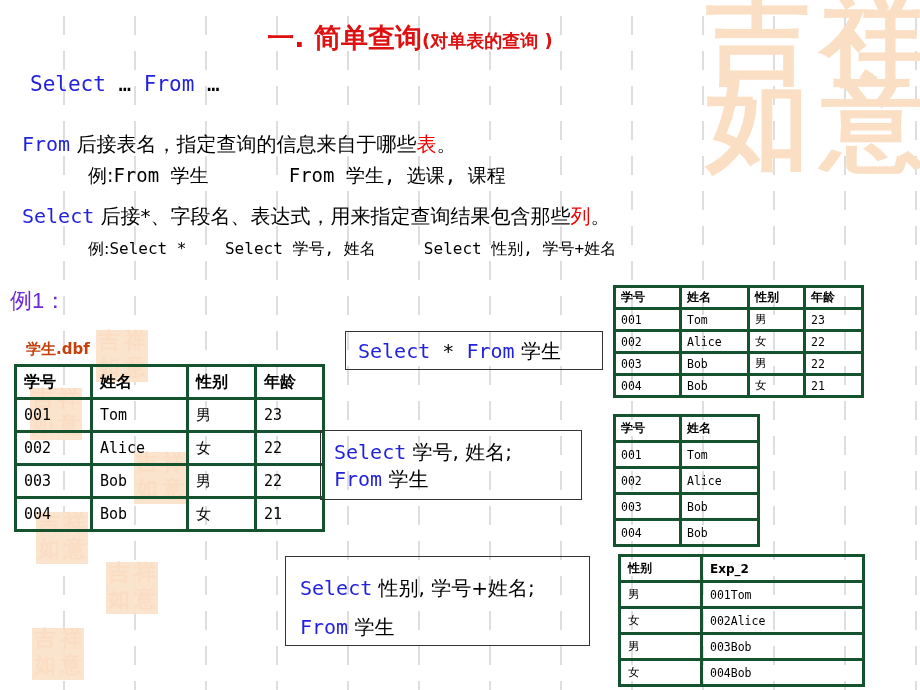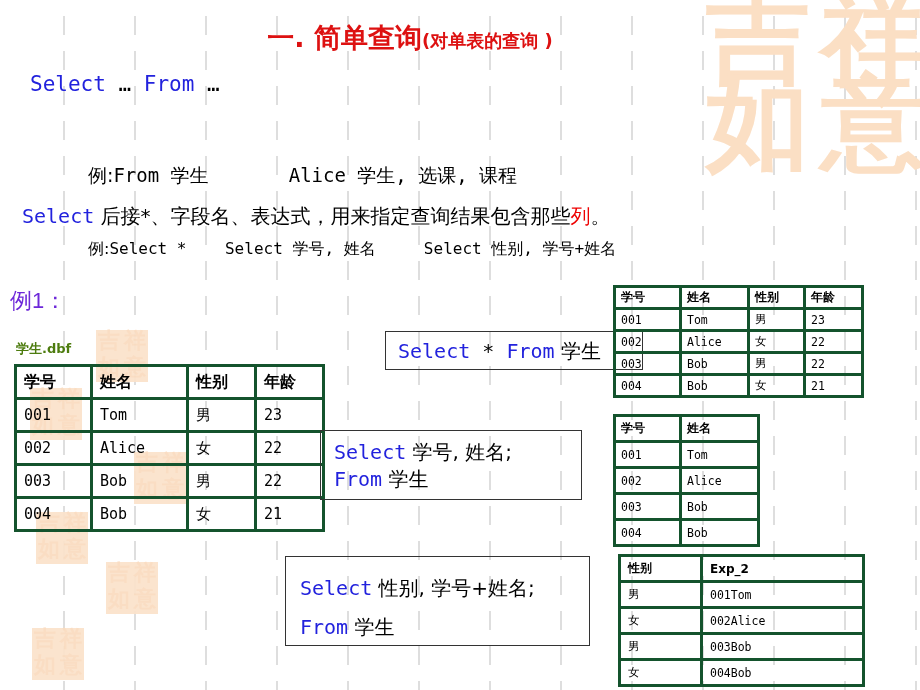--- a/index.html
+++ b/index.html
@@ -141,21 +141,21 @@
 
   .line { white-space: nowrap; }
 
   #line-syntax { left: 30px; top: 72px; font-size: 21px; }
   #line-from   { left: 22px; top: 131px; font-size: 20px; }
   #line-from-ex{ left: 88px; top: 163px; font-size: 19px; }
   #line-select { left: 22px; top: 203px; font-size: 20px; }
   #line-select-ex { left: 88px; top: 239px; font-size: 16px; }
 
   #label-ex1 { left: 10px; top: 286px; font-size: 22px; color: #6d28d9; }
-  #label-dbf { left: 16px; top: 340px; font-size: 13px; font-weight: bold; color: #4d7c0f;
+  #label-dbf { left: 26px; top: 340px; font-size: 15px; font-weight: bold; color: #c2410c;
                font-family: "DejaVu Sans", "Liberation Sans", sans-serif; }
 
   
   table.grid {
     border-collapse: collapse;
     background: transparent;
     font-family: "DejaVu Sans Mono", "Liberation Mono", monospace;
   }
   table.grid th, table.grid td {
     border: 3px solid #14532d;
@@ -236,21 +236,20 @@
   .sq-mono {
     color: #000;
     font-family: "DejaVu Sans Mono", "Liberation Mono", monospace;
   }
 
   #sqlbox-1 {
     left: 345px; top: 331px;
     width: 258px; height: 39px;
     padding: 6px 0 0 12px;
     font-size: 20px;
-    margin-left: 40px;
   }
   #sqlbox-2 {
     left: 320px; top: 430px;
     width: 262px; height: 70px;
     padding: 8px 0 0 13px;
     font-size: 20px;
     line-height: 1.35;
   }
   #sqlbox-3 {
     left: 285px; top: 556px;
@@ -315,23 +314,26 @@
   <div class="content">
 
     <div class="abs" id="title-block">
       <span class="title-main">一. 简单查询</span><span class="title-sub">(对单表的查询 )</span>
     </div>
 
     <div class="abs line" id="line-syntax">
       <span class="kw">Select</span><span class="mono"> … </span><span class="kw">From</span><span class="mono"> …</span>
     </div>
 
+    <div class="abs line" id="line-from">
+      <span class="kw">From</span><span class="cn"> 后接表名，指定查询的信息来自于哪些</span><span class="hl">表</span><span class="cn">。</span>
+    </div>
 
     <div class="abs line" id="line-from-ex">
-      <span class="cn">例:</span><span class="mono">From 学生</span><span class="mono" style="white-space:pre">       </span><span class="mono">Alice 学生, 选课, 课程</span>
+      <span class="cn">例:</span><span class="mono">From 学生</span><span class="mono" style="white-space:pre">       </span><span class="mono">From 学生, 选课, 课程</span>
     </div>
 
     <div class="abs line" id="line-select">
       <span class="kw">Select</span><span class="cn"> 后接*、字段名、表达式，用来指定查询结果包含那些</span><span class="hl">列</span><span class="cn">。</span>
     </div>
 
     <div class="abs line" id="line-select-ex">
       <span class="cn">例:</span><span class="mono">Select *</span><span class="mono" style="white-space:pre">    </span><span class="mono">Select 学号, 姓名</span><span class="mono" style="white-space:pre">     </span><span class="mono">Select  性别, 学号+姓名</span>
     </div>
 

